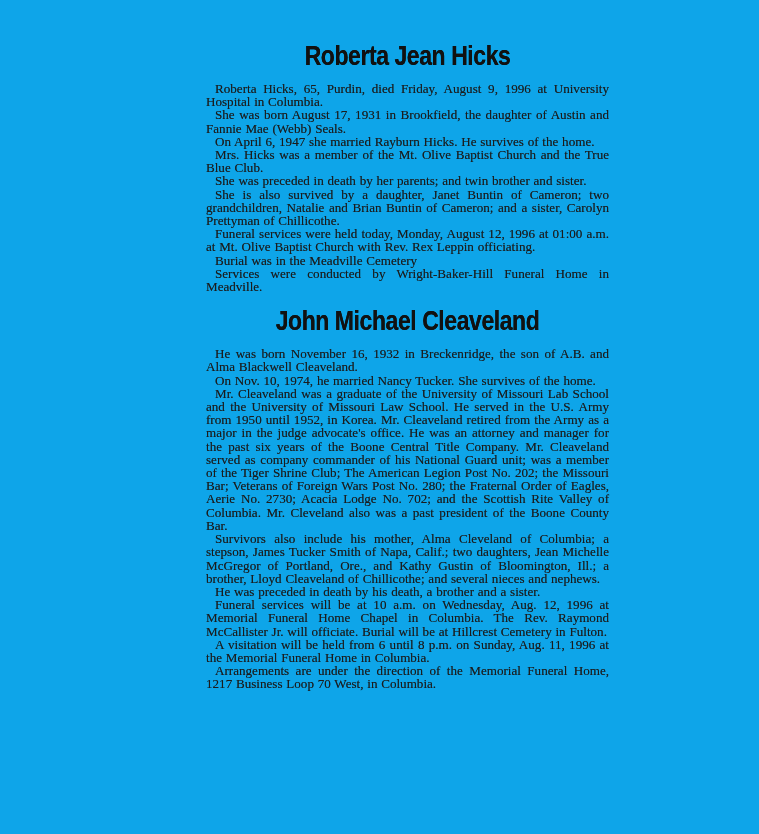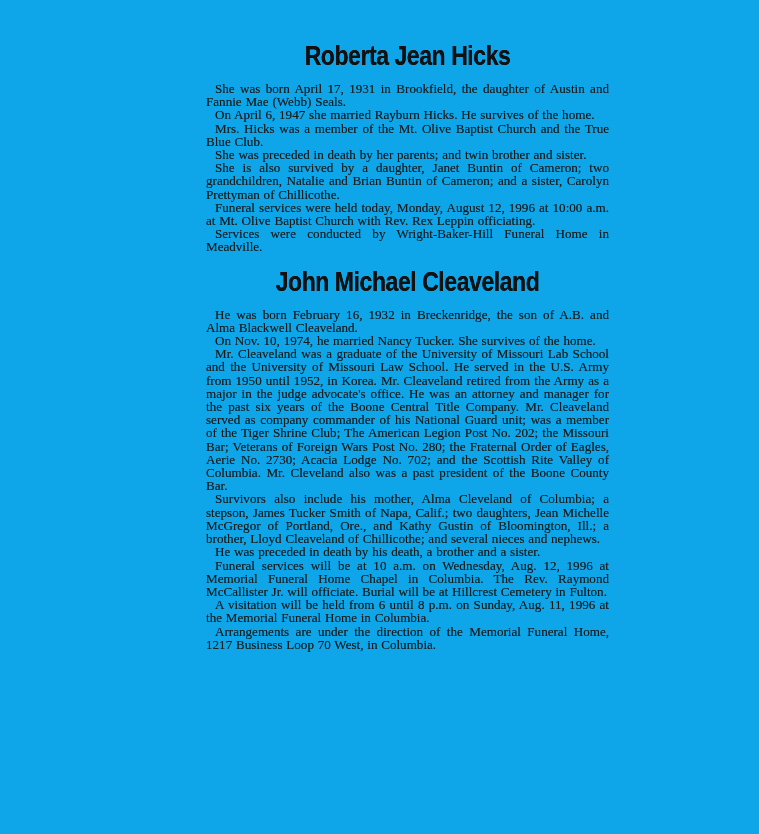--- a/index.html
+++ b/index.html
@@ -51,32 +51,34 @@
   }
 </style>
 </head>
 <body>
 
 <div class="page">
   <div class="column">
 
     <article class="obituary">
       <h1 class="obit-title">Roberta Jean Hicks</h1>
-      <p class="obit-par">She was born April 17, 1931 in Brookfield, the daughter of Austin and Fannie Mae (Webb) Seals.</p>
+      <p class="obit-par">Roberta Hicks, 65, Purdin, died Friday, August 9, 1996 at University Hospital in Columbia.</p>
+      <p class="obit-par">She was born August 17, 1931 in Brookfield, the daughter of Austin and Fannie Mae (Webb) Seals.</p>
       <p class="obit-par">On April 6, 1947 she married Rayburn Hicks. He survives of the home.</p>
       <p class="obit-par">Mrs. Hicks was a member of the Mt. Olive Baptist Church and the True Blue Club.</p>
       <p class="obit-par">She was preceded in death by her parents; and twin brother and sister.</p>
       <p class="obit-par">She is also survived by a daughter, Janet Buntin of Cameron; two grandchildren, Natalie and Brian Buntin of Cameron; and a sister, Carolyn Prettyman of Chillicothe.</p>
-      <p class="obit-par">Funeral services were held today, Monday, August 12, 1996 at 10:00 a.m. at Mt. Olive Baptist Church with Rev. Rex Leppin officiating.</p>
+      <p class="obit-par">Funeral services were held today, Monday, August 12, 1996 at 01:00 a.m. at Mt. Olive Baptist Church with Rev. Rex Leppin officiating.</p>
+      <p class="obit-par">Burial was in the Meadville Cemetery</p>
       <p class="obit-par">Services were conducted by Wright-Baker-Hill Funeral Home in Meadville.</p>
     </article>
 
     <article class="obituary">
       <h1 class="obit-title">John Michael Cleaveland</h1>
-      <p class="obit-par">He was born February 16, 1932 in Breckenridge, the son of A.B. and Alma Blackwell Cleaveland.</p>
+      <p class="obit-par">He was born November 16, 1932 in Breckenridge, the son of A.B. and Alma Blackwell Cleaveland.</p>
       <p class="obit-par">On Nov. 10, 1974, he married Nancy Tucker. She survives of the home.</p>
       <p class="obit-par">Mr. Cleaveland was a graduate of the University of Missouri Lab School and the University of Missouri Law School. He served in the U.S. Army from 1950 until 1952, in Korea. Mr. Cleaveland retired from the Army as a major in the judge advocate's office. He was an attorney and manager for the past six years of the Boone Central Title Company. Mr. Cleaveland served as company commander of his National Guard unit; was a member of the Tiger Shrine Club; The American Legion Post No. 202; the Missouri Bar; Veterans of Foreign Wars Post No. 280; the Fraternal Order of Eagles, Aerie No. 2730; Acacia Lodge No. 702; and the Scottish Rite Valley of Columbia. Mr. Cleveland also was a past president of the Boone County Bar.</p>
       <p class="obit-par">Survivors also include his mother, Alma Cleveland of Columbia; a stepson, James Tucker Smith of Napa, Calif.; two daughters, Jean Michelle McGregor of Portland, Ore., and Kathy Gustin of Bloomington, Ill.; a brother, Lloyd Cleaveland of Chillicothe; and several nieces and nephews.</p>
       <p class="obit-par">He was preceded in death by his death, a brother and a sister.</p>
       <p class="obit-par">Funeral services will be at 10 a.m. on Wednesday, Aug. 12, 1996 at Memorial Funeral Home Chapel in Columbia. The Rev. Raymond McCallister Jr. will officiate. Burial will be at Hillcrest Cemetery in Fulton.</p>
       <p class="obit-par">A visitation will be held from 6 until 8 p.m. on Sunday, Aug. 11, 1996 at the Memorial Funeral Home in Columbia.</p>
       <p class="obit-par">Arrangements are under the direction of the Memorial Funeral Home, 1217 Business Loop 70 West, in Columbia.</p>
     </article>
 
   </div>

